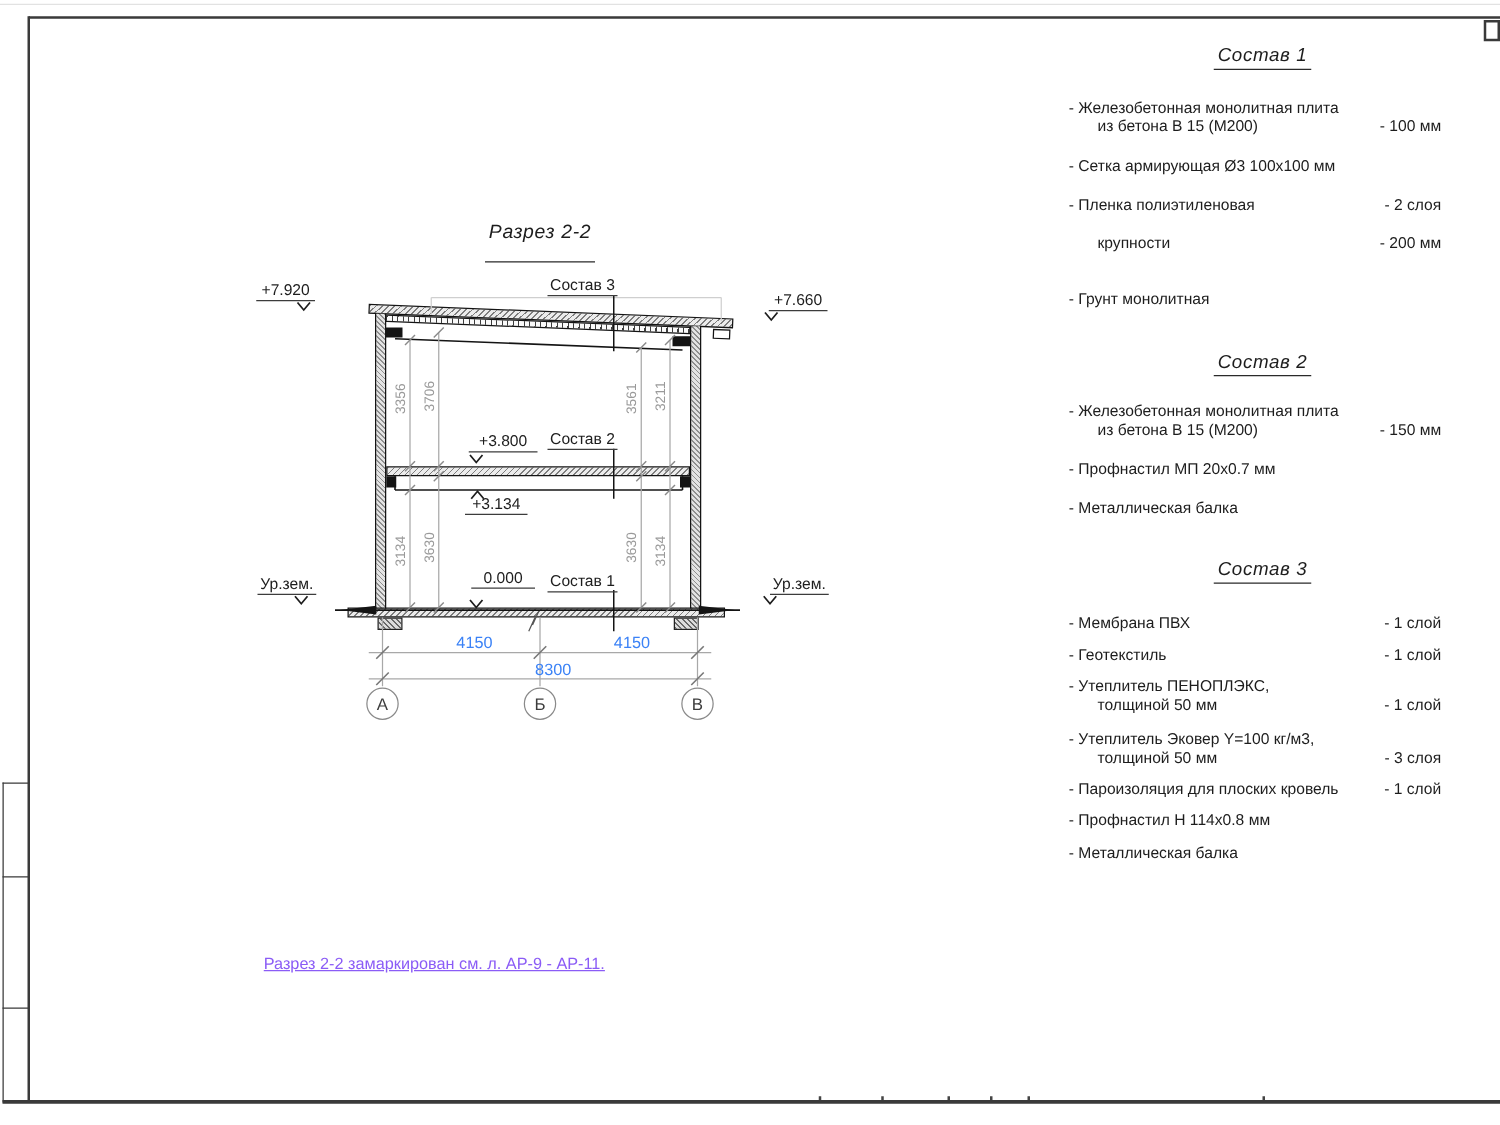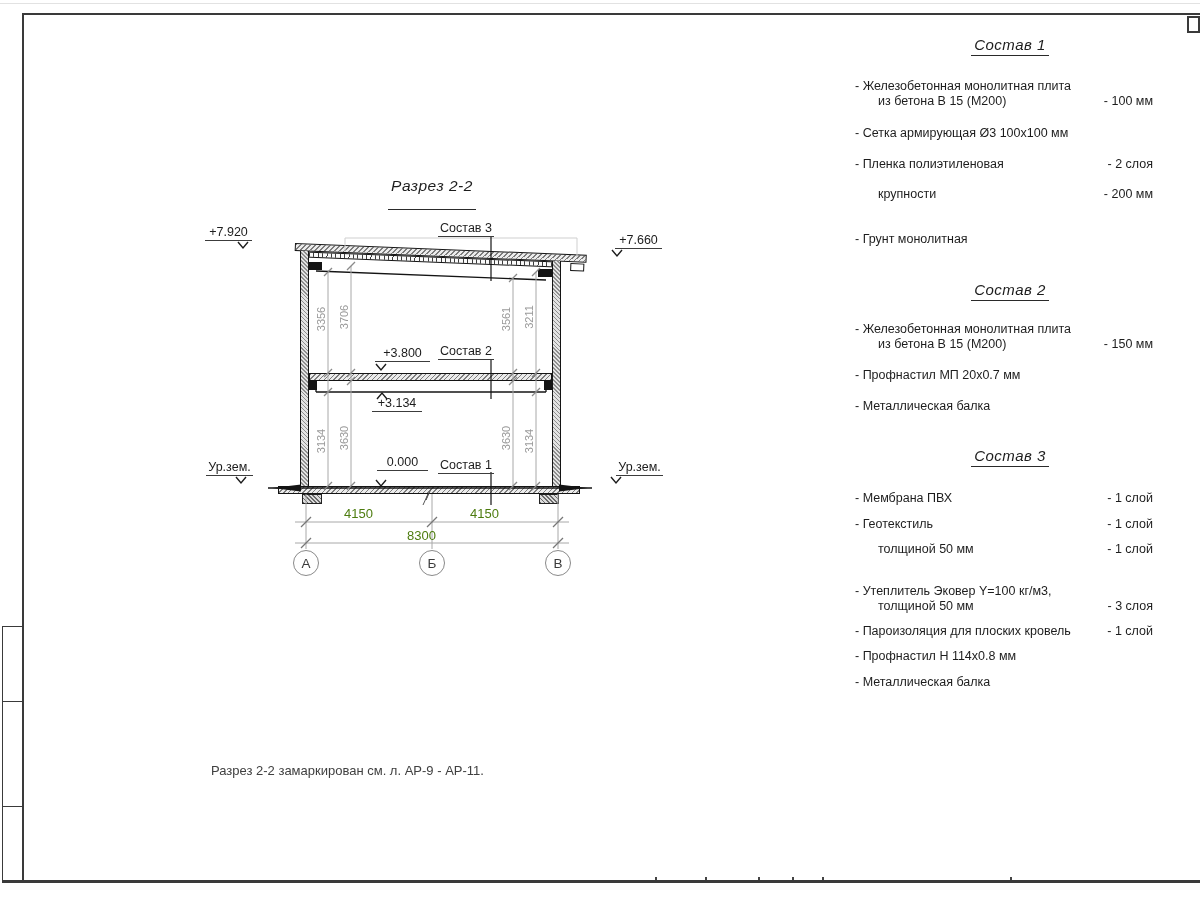--- a/index.html
+++ b/index.html
@@ -21,34 +21,34 @@
     background:repeating-linear-gradient(90deg,#3c3c3c 0,#3c3c3c 1px,#fafafa 1px,#fafafa 4.4px); }
   .roof-group { position:absolute; left:295px; top:243px; width:292px; height:26px;
     transform:rotate(2.3deg); transform-origin:0 0; }
   .endcap { position:absolute; border:1.5px solid #141414; background:#fff; }
   
   .lbl { position:absolute; font-size:12.5px; line-height:14px; color:#1d1d1d;
     text-align:center; white-space:nowrap; }
   .lbl.u { border-bottom:1px solid #3c3c3c; padding-bottom:1px; }
   .title-lbl { position:absolute; font-size:15.5px; font-style:italic; letter-spacing:0.5px;
     border-bottom:1px solid #2a2a2a; padding-bottom:14px; text-align:center; white-space:nowrap; }
-  .dim-lbl { position:absolute; font-size:13px; color:#4d7c0f; text-align:left; white-space:nowrap; }
+  .dim-lbl { position:absolute; font-size:13px; color:#3b82f6; text-align:right; white-space:nowrap; }
   .vdim { position:absolute; font-size:11px; color:#9a9a9a; white-space:nowrap;
     transform:translate(-50%,-50%) rotate(-90deg); }
   .axis-circle { position:absolute; width:26px; height:26px; border:1.2px solid #8a8a8a;
     border-radius:50%; background:#fff; display:flex; align-items:center; justify-content:center;
     font-size:13.5px; color:#3c3c3c; }
   
   .spec-h { position:absolute; left:860px; width:300px; text-align:center; }
   .spec-h span { display:inline-block; font-size:15px; font-style:italic; letter-spacing:0.5px;
     border-bottom:1px solid #2a2a2a; padding:0 3px 2px 3px; }
   .spec-item { position:absolute; left:855px; width:300px; font-size:12.5px; line-height:15px; }
   .spec-item .l2 { margin-left:23px; }
   .spec-item .val { position:absolute; right:2px; bottom:0; white-space:nowrap; }
-  .note { position:absolute; font-size:13px; color:#404040; white-space:nowrap; }
+  .note { position:absolute; font-size:13px; color:#8b5cf6; white-space:nowrap;text-decoration:underline; }
   svg.overlay { position:absolute; left:0; top:0; pointer-events:none; }
 </style>
 </head>
 <body>
 
 <div class="faint-line" style="left:0;top:3px;width:1200px;height:1px"></div>
 <div class="frame-line" style="left:23px;top:13px;width:1177px;height:2px"></div>
 <div class="frame-line" style="left:22px;top:13px;width:2px;height:869px"></div>
 <div class="frame-line" style="left:2px;top:880px;width:1198px;height:3px"></div>
 <div class="frame-line" style="left:2px;top:626px;width:1px;height:256px"></div>
@@ -236,20 +236,21 @@
 <div class="spec-h" style="top:447px"><span>Состав 3</span></div>
 <div class="spec-item" style="top:491px">
   <div>- Мембрана ПВХ</div>
   <span class="val">- 1 слой</span>
 </div>
 <div class="spec-item" style="top:517px">
   <div>- Геотекстиль</div>
   <span class="val">- 1 слой</span>
 </div>
 <div class="spec-item" style="top:542px">
+  <div>- Утеплитель ПЕНОПЛЭКС,</div>
   <div class="l2">толщиной 50 мм</div>
   <span class="val">- 1 слой</span>
 </div>
 <div class="spec-item" style="top:584px">
   <div>- Утеплитель Эковер Y=100 кг/м3,</div>
   <div class="l2">толщиной 50 мм</div>
   <span class="val">- 3 слоя</span>
 </div>
 <div class="spec-item" style="top:624px">
   <div>- Пароизоляция для плоских кровель</div>

